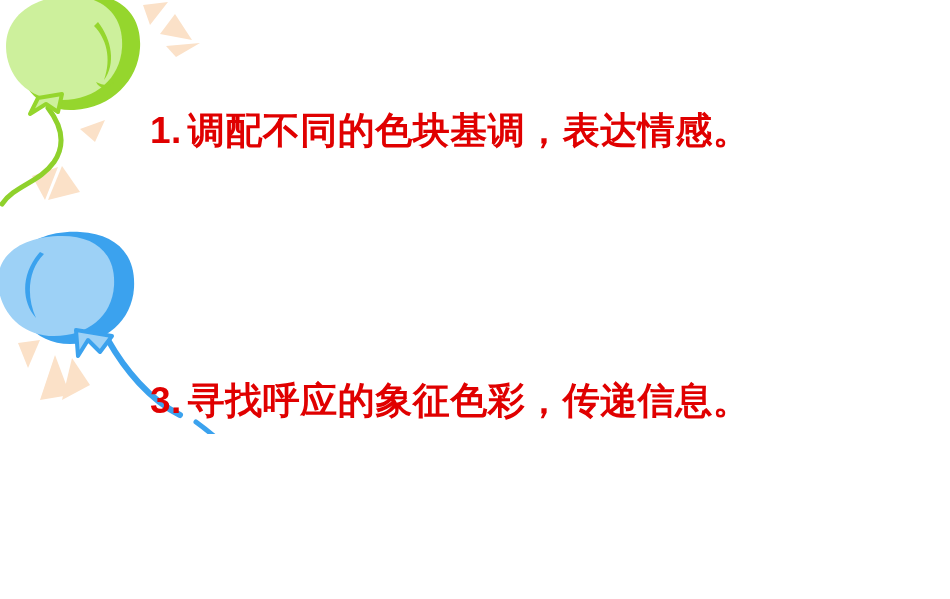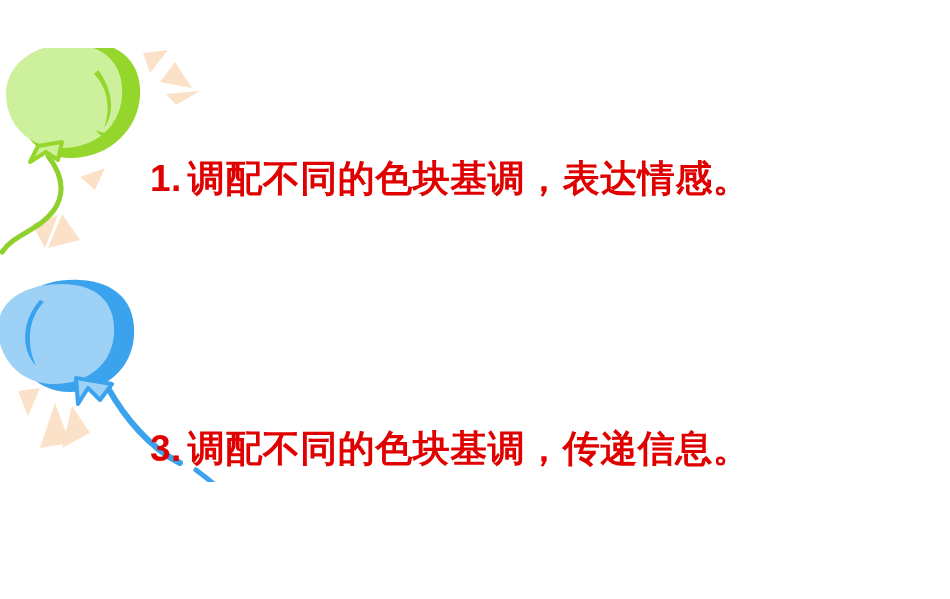--- a/index.html
+++ b/index.html
@@ -8,21 +8,20 @@
     padding: 0;
     background: #ffffff;
   }
   #slide {
     position: relative;
     width: 950px;
     height: 434px;
     background: #ffffff;
     overflow: hidden;
     font-family: "Liberation Serif", "DejaVu Serif", serif;
-    margin-top: 48px;
   }
   #decor-layer {
     position: absolute;
     left: 0;
     top: 0;
     width: 950px;
     height: 599px;
     pointer-events: none;
   }
   .bullet-list {
@@ -149,21 +148,21 @@
 
       <path d="M12,560 C22,576 24,588 18,599" fill="none" stroke="#bd4fe8" stroke-width="4" stroke-linecap="round"></path>
     </g>
   </svg>
 
   <div class="bullet-list">
     <div class="bullet-line" id="line-1">
       <span class="num">1.</span><span class="txt">调配不同的色块基调，表达情感。</span>
     </div>
     <div class="bullet-line" id="line-3">
-      <span class="num">3.</span><span class="txt">调配不同的色块基调，传递信息。</span>
+      <span class="num">3.</span><span class="txt">寻找呼应的象征色彩，传递信息。</span>
     </div>
   </div>
 
   <div id="back-button">
     <span id="back-button-label">返回</span>
   </div>
 
 </div>
 
 </body></html>

